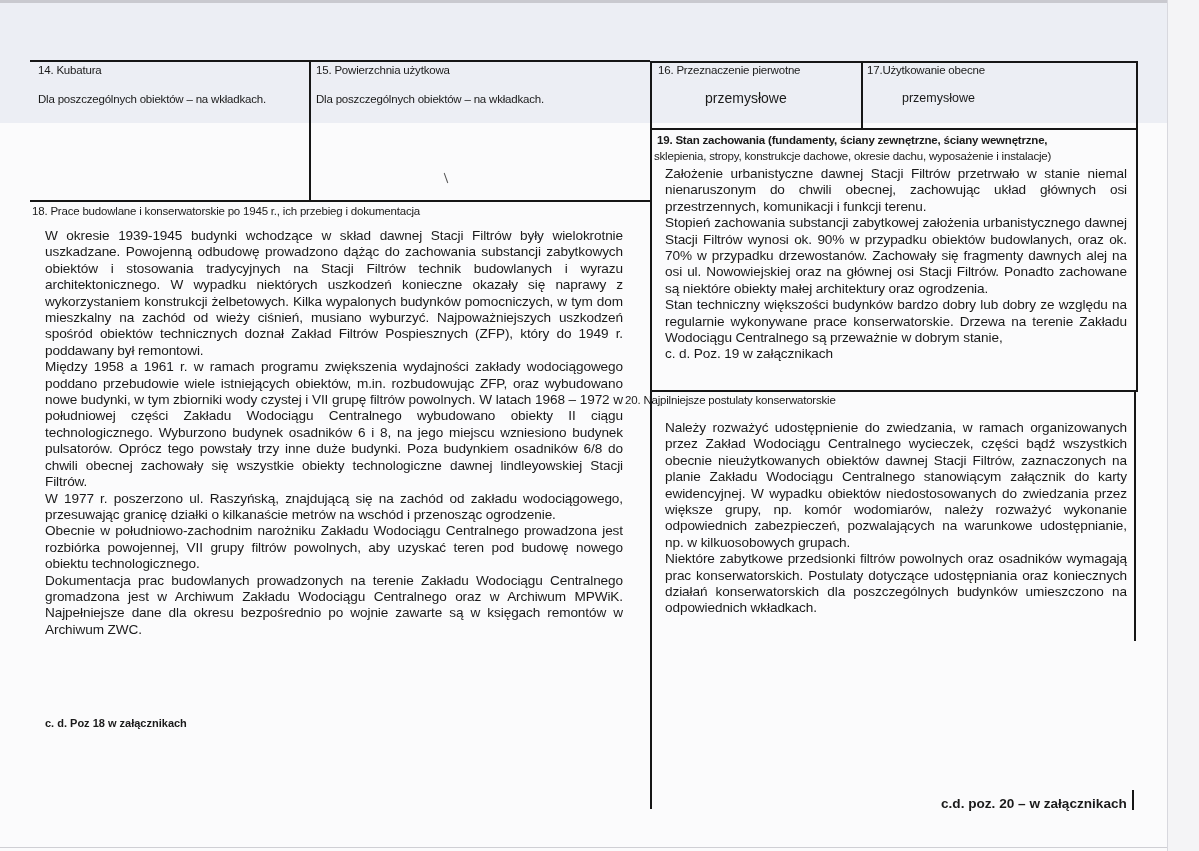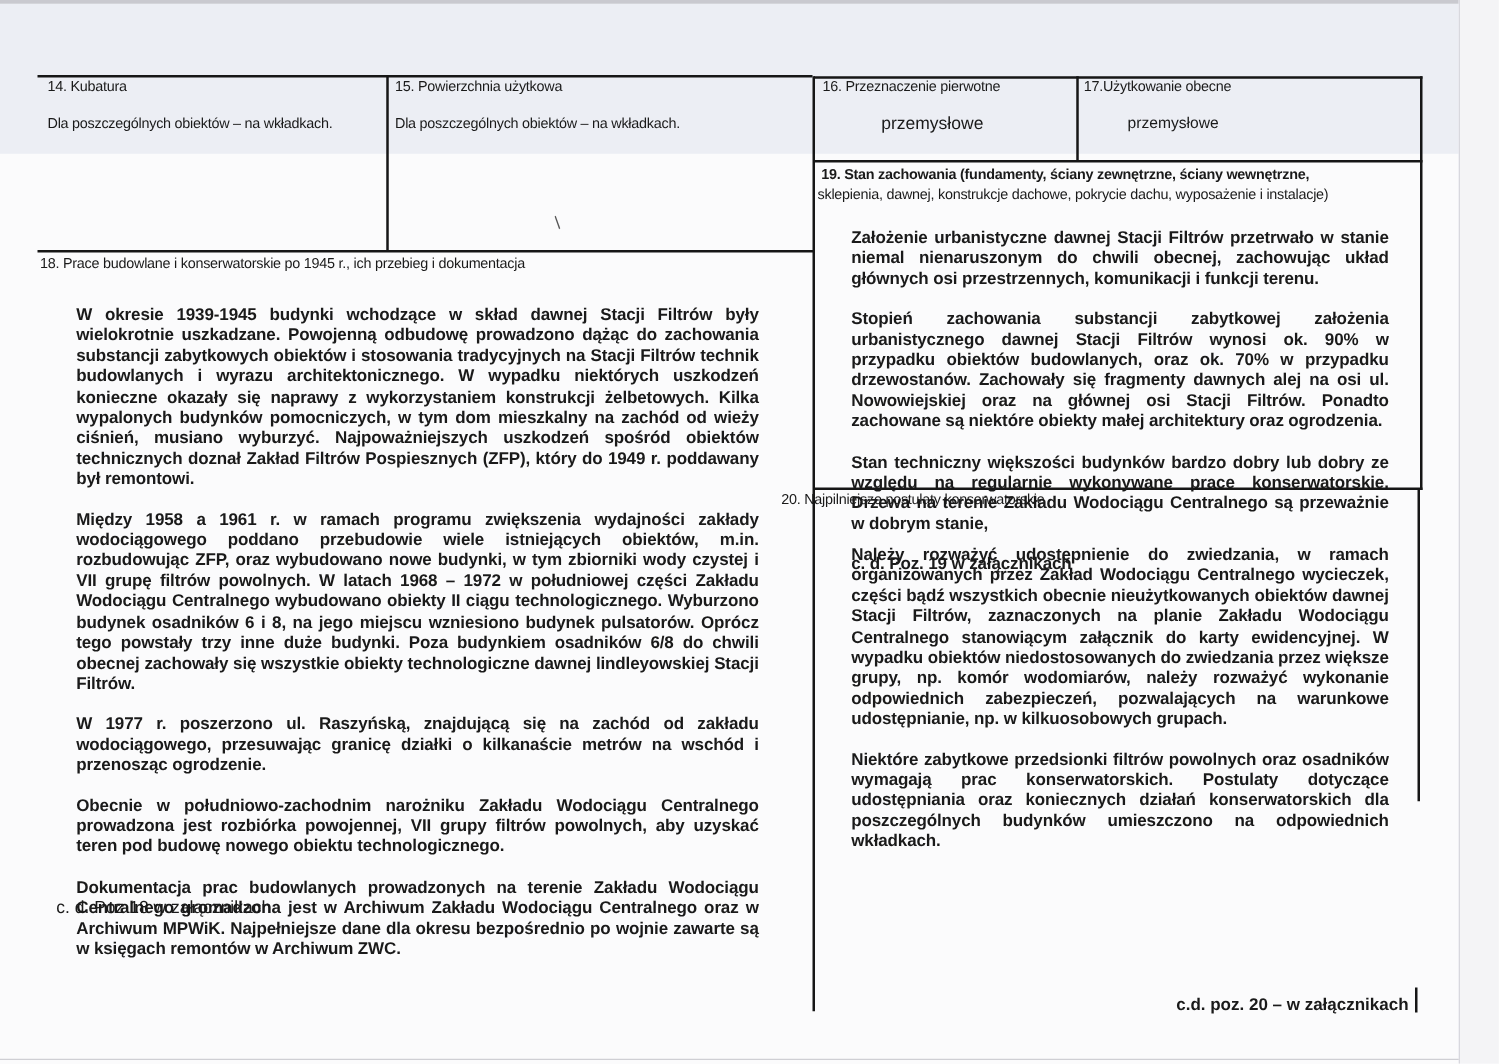--- a/index.html
+++ b/index.html
@@ -23,21 +23,21 @@
   .scan-bottom {
     position: absolute; left: 0; top: 847px; width: 1167px; height: 1px; background: #cfcfd4;
   }
   .line { position: absolute; background: #161616; }
   .txt { position: absolute; white-space: nowrap; }
   .lbl { font-size: 11.5px; letter-spacing: -0.2px; }
   .body-text {
     position: absolute; font-size: 13.6px; line-height: 16.4px;
     text-align: justify; letter-spacing: -0.1px;
   }
-  .body-text p { margin: 16px; text-align: justify; text-align-last: left; font-weight: bold; }
+  .body-text p { margin: 0; text-align: justify; text-align-last: left; }
 </style>
 </head>
 <body>
 
 <div class="tint-top"></div>
 <div class="scan-top"></div>
 <div class="scan-right"></div>
 <div class="scan-bottom"></div>
 
 <div class="line" style="left:30px;top:60px;width:620px;height:2px;"></div>
@@ -77,24 +77,24 @@
 <div class="txt" style="left:902px;top:91px;font-size:12.5px;">przemysłowe</div>
 
 <div class="txt lbl" style="left:32px;top:205px;">18. Prace budowlane i konserwatorskie po 1945 r., ich przebieg i dokumentacja</div>
 <div class="body-text" style="left:45px;top:228px;width:578px;">
   <p>W okresie 1939-1945 budynki wchodzące w skład dawnej Stacji Filtrów były wielokrotnie uszkadzane. Powojenną odbudowę prowadzono dążąc do zachowania substancji zabytkowych obiektów i stosowania tradycyjnych na Stacji Filtrów technik budowlanych i wyrazu architektonicznego. W wypadku niektórych uszkodzeń konieczne okazały się naprawy z wykorzystaniem konstrukcji żelbetowych. Kilka wypalonych budynków pomocniczych, w tym dom mieszkalny na zachód od wieży ciśnień, musiano wyburzyć. Najpoważniejszych uszkodzeń spośród obiektów technicznych doznał Zakład Filtrów Pospiesznych (ZFP), który do 1949 r. poddawany był remontowi.</p>
   <p>Między 1958 a 1961 r. w ramach programu zwiększenia wydajności zakłady wodociągowego poddano przebudowie wiele istniejących obiektów, m.in. rozbudowując ZFP, oraz wybudowano nowe budynki, w tym zbiorniki wody czystej i VII grupę filtrów powolnych. W latach 1968 – 1972 w południowej części Zakładu Wodociągu Centralnego wybudowano obiekty II ciągu technologicznego. Wyburzono budynek osadników 6 i 8, na jego miejscu wzniesiono budynek pulsatorów. Oprócz tego powstały trzy inne duże budynki. Poza budynkiem osadników 6/8 do chwili obecnej zachowały się wszystkie obiekty technologiczne dawnej lindleyowskiej Stacji Filtrów.</p>
   <p>W 1977 r. poszerzono ul. Raszyńską, znajdującą się na zachód od zakładu wodociągowego, przesuwając granicę działki o kilkanaście metrów na wschód i przenosząc ogrodzenie.</p>
   <p>Obecnie w południowo-zachodnim narożniku Zakładu Wodociągu Centralnego prowadzona jest rozbiórka powojennej, VII grupy filtrów powolnych, aby uzyskać teren pod budowę nowego obiektu technologicznego.</p>
   <p>Dokumentacja prac budowlanych prowadzonych na terenie Zakładu Wodociągu Centralnego gromadzona jest w Archiwum Zakładu Wodociągu Centralnego oraz w Archiwum MPWiK. Najpełniejsze dane dla okresu bezpośrednio po wojnie zawarte są w księgach remontów w Archiwum ZWC.</p>
 </div>
-<div class="txt" style="left:45px;top:717px;font-size:14px;">c. d. Poz 18 w załącznikach</div>
+<div class="txt" style="left:45px;top:717px;font-size:11px;font-weight:bold;">c. d. Poz 18 w załącznikach</div>
 
 <div class="txt lbl" style="left:657px;top:134px;font-weight:bold;">19. Stan zachowania (fundamenty, ściany zewnętrzne, ściany wewnętrzne,</div>
-<div class="txt lbl" style="left:654px;top:150px;">sklepienia, dawnej, konstrukcje dachowe, pokrycie dachu, wyposażenie i instalacje)</div>
+<div class="txt lbl" style="left:654px;top:150px;">sklepienia, stropy, konstrukcje dachowe, okresie dachu, wyposażenie i instalacje)</div>
 <div class="body-text" style="left:665px;top:166px;width:462px;">
   <p>Założenie urbanistyczne dawnej Stacji Filtrów przetrwało w stanie niemal nienaruszonym do chwili obecnej, zachowując układ głównych osi przestrzennych, komunikacji i funkcji terenu.</p>
   <p>Stopień zachowania substancji zabytkowej założenia urbanistycznego dawnej Stacji Filtrów wynosi ok. 90% w przypadku obiektów budowlanych, oraz ok. 70% w przypadku drzewostanów. Zachowały się fragmenty dawnych alej na osi ul. Nowowiejskiej oraz na głównej osi Stacji Filtrów. Ponadto zachowane są niektóre obiekty małej architektury oraz ogrodzenia.</p>
   <p>Stan techniczny większości budynków bardzo dobry lub dobry ze względu na regularnie wykonywane prace konserwatorskie. Drzewa na terenie Zakładu Wodociągu Centralnego są przeważnie w dobrym stanie,</p>
   <p>c. d. Poz. 19 w załącznikach</p>
 </div>
 
 <div class="txt lbl" style="left:625px;top:394px;">20. Najpilniejsze postulaty konserwatorskie</div>
 <div class="body-text" style="left:665px;top:420px;width:462px;">
   <p>Należy rozważyć udostępnienie do zwiedzania, w ramach organizowanych przez Zakład Wodociągu Centralnego wycieczek, części bądź wszystkich obecnie nieużytkowanych obiektów dawnej Stacji Filtrów, zaznaczonych na planie Zakładu Wodociągu Centralnego stanowiącym załącznik do karty ewidencyjnej. W wypadku obiektów niedostosowanych do zwiedzania przez większe grupy, np. komór wodomiarów, należy rozważyć wykonanie odpowiednich zabezpieczeń, pozwalających na warunkowe udostępnianie, np. w kilkuosobowych grupach.</p>

